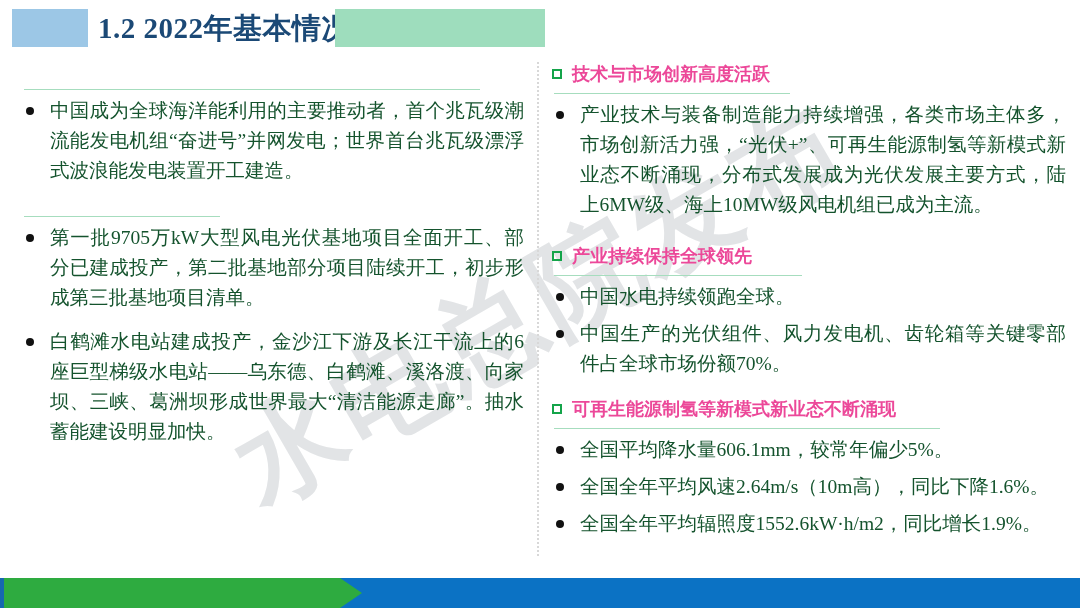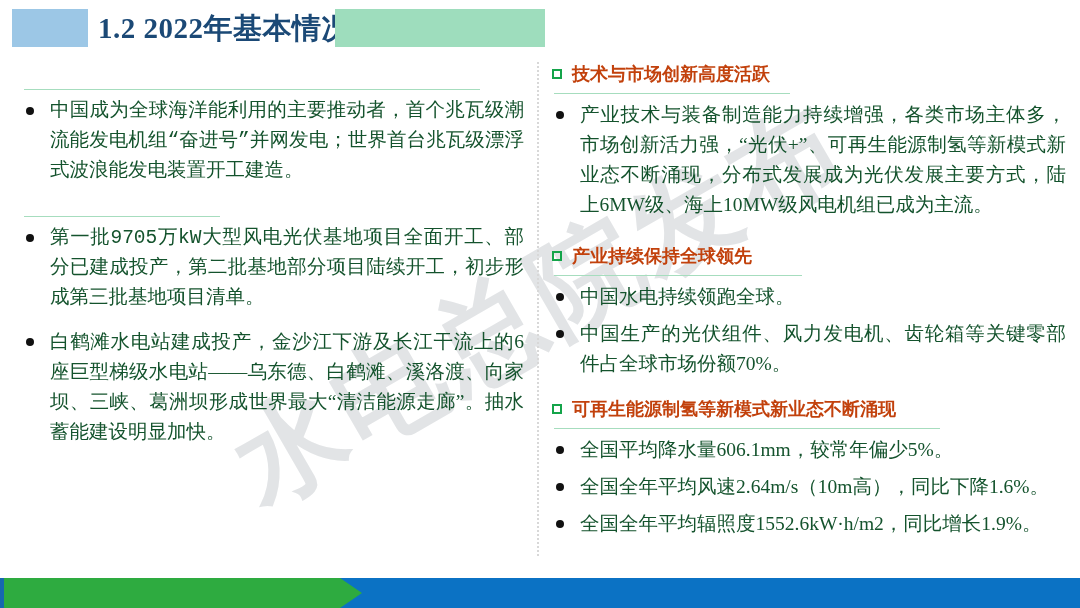--- a/index.html
+++ b/index.html
@@ -122,21 +122,21 @@
     border: 2px solid #14a44a;
     box-sizing: border-box;
     flex: 0 0 auto;
     position: relative;
     top: -1px;
   }
   .sec-title {
     font-family: "DejaVu Sans", "Liberation Sans", sans-serif;
     font-size: 18px;
     font-weight: 700;
-    color: #c2410c;
+    color: #ec4899;
     letter-spacing: 0px;
   }
   .sec-rule {
     height: 0;
     border-top: 1.5px solid #a6ddbe;
     margin: 7px 0 6px 2px;
   }
   .rule-w-long  { width: 456px; }
   .rule-w-short { width: 196px; }
   .rule-w-r1    { width: 236px; }
@@ -164,21 +164,21 @@
     content: "";
     position: absolute;
     left: 2px;
     top: 11px;
     width: 8px;
     height: 8px;
     border-radius: 50%;
     background: #111111;
   }
   .bullet.tight { margin-bottom: 7px; }
-  .bullet.loose { margin-bottom: 14px; font-family: Liberation Mono, monospace; }
+  .bullet.loose { margin-bottom: 14px; }
 
   
   .gap-s  { height: 9px; }
   .gap-m  { height: 15px; }
 
   
   .footer {
     position: absolute;
     left: 0;
     bottom: 0;

